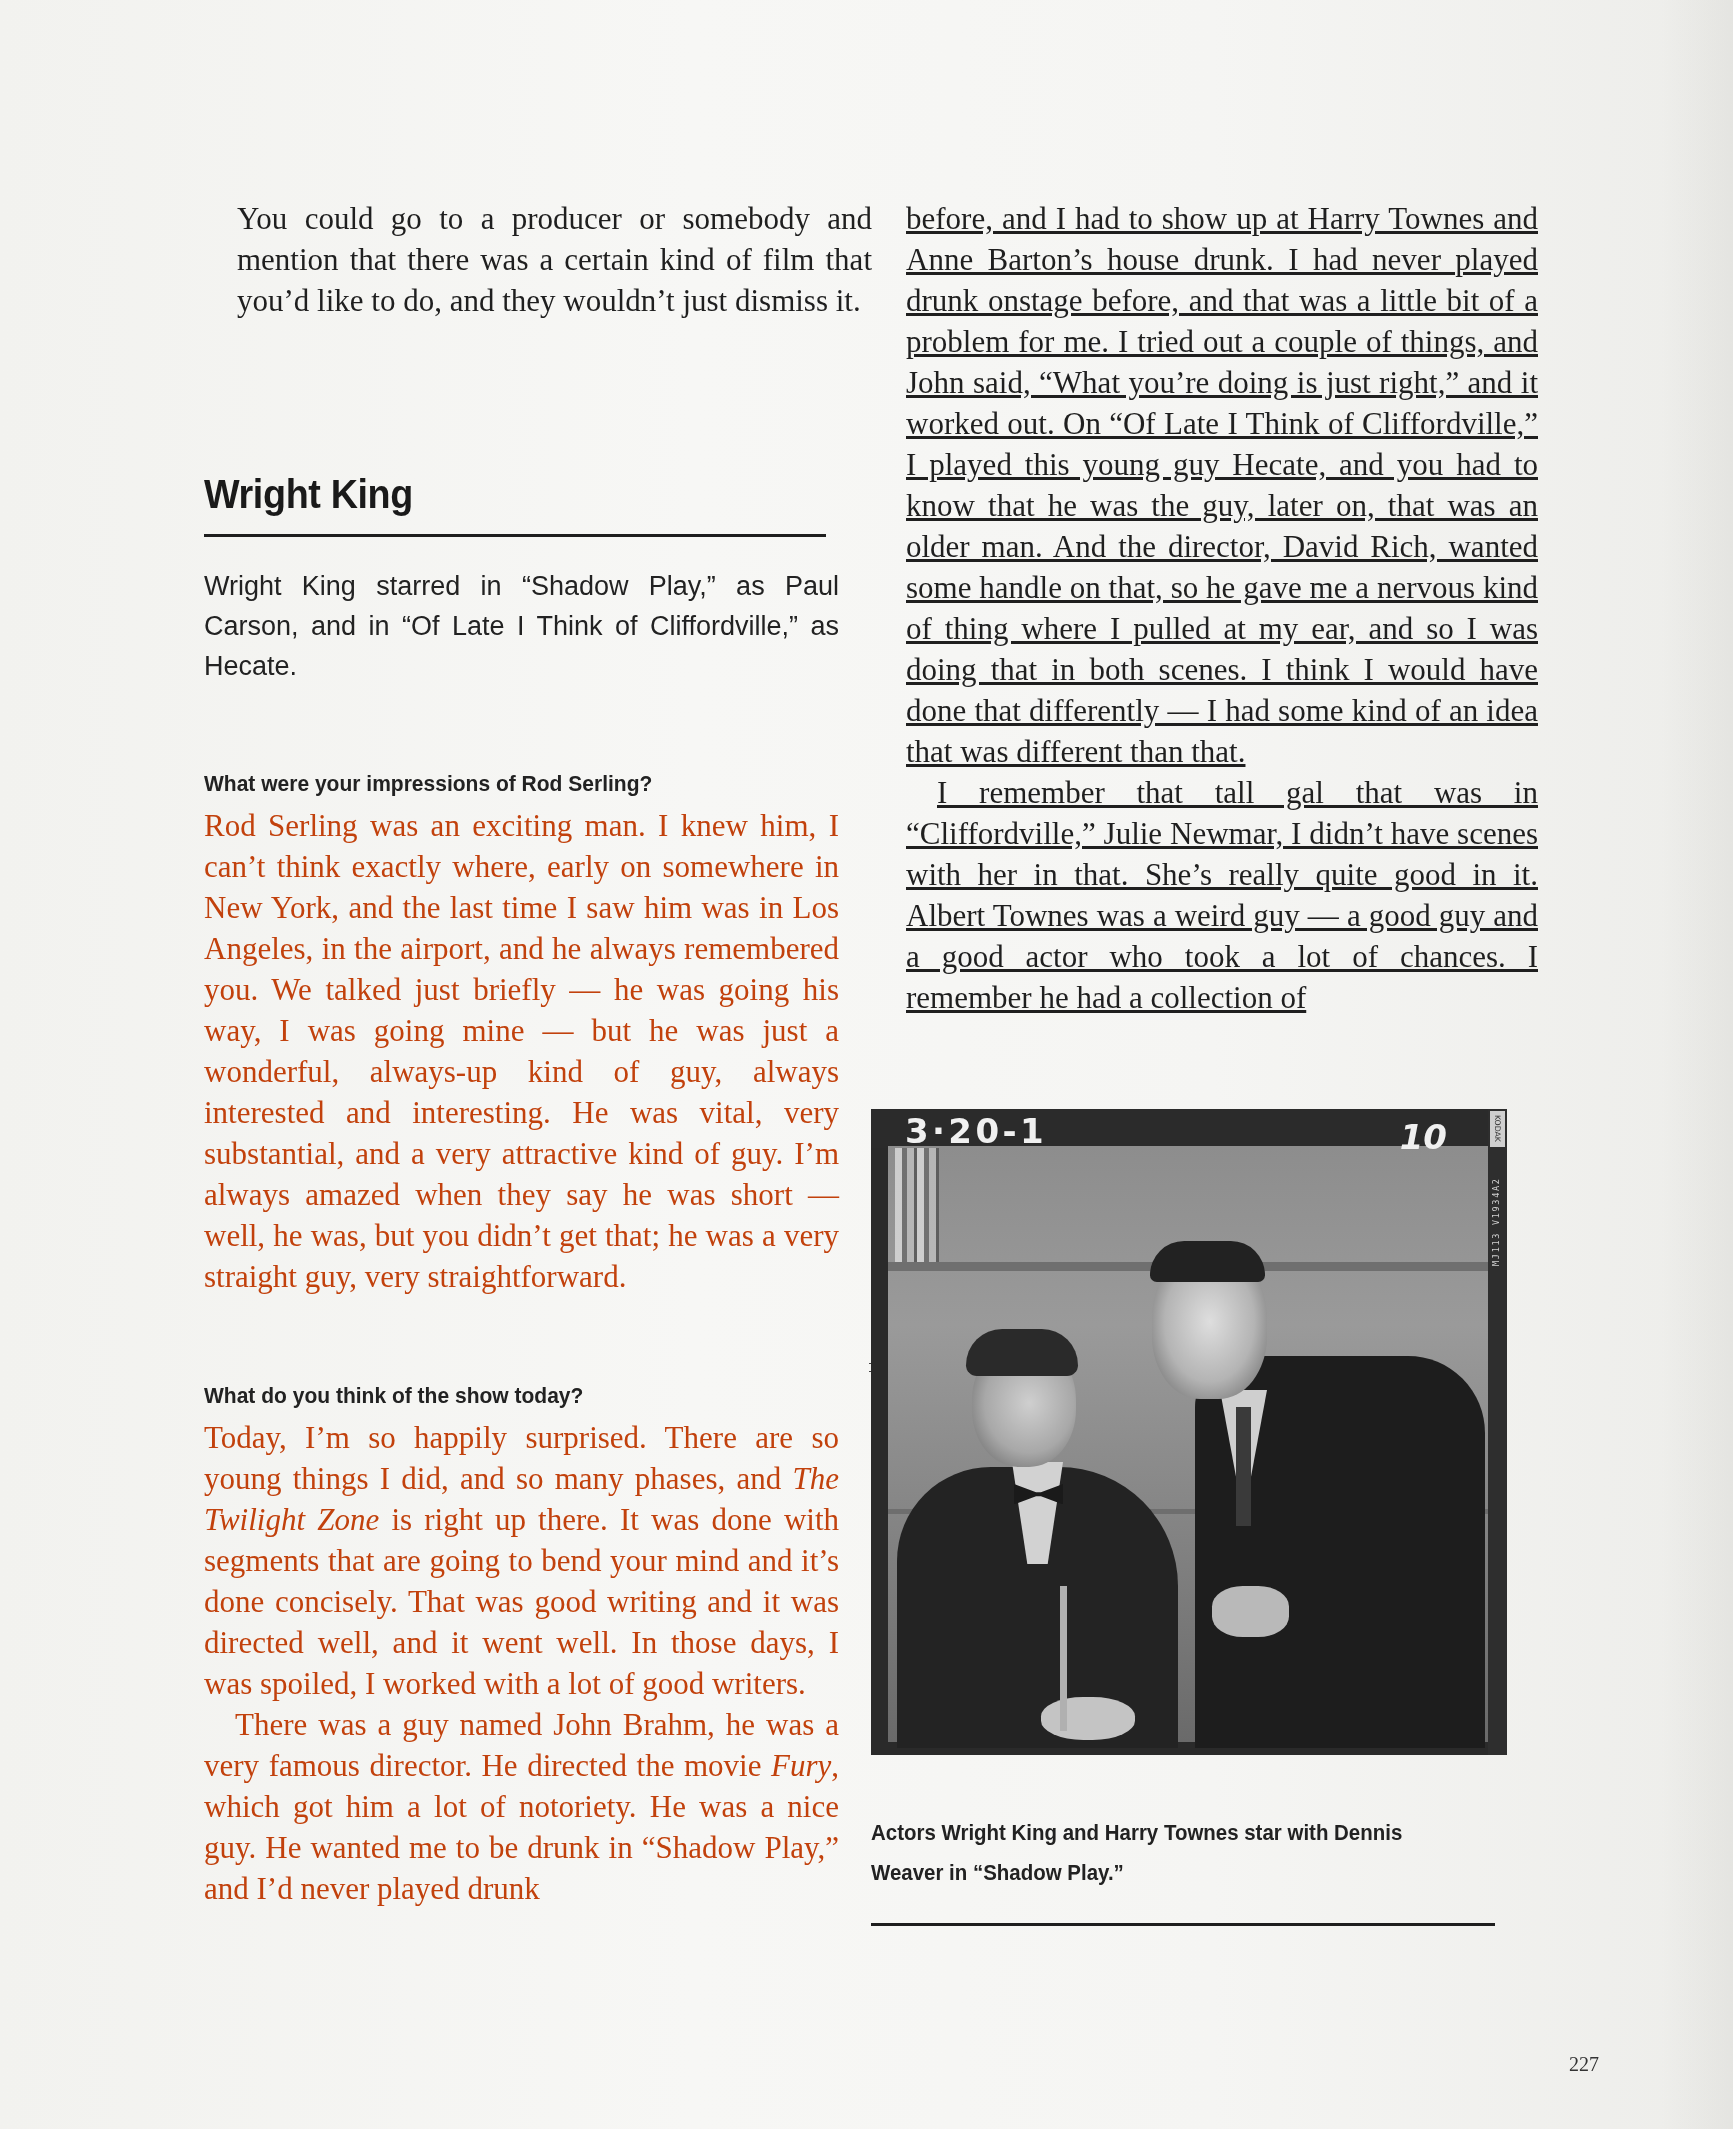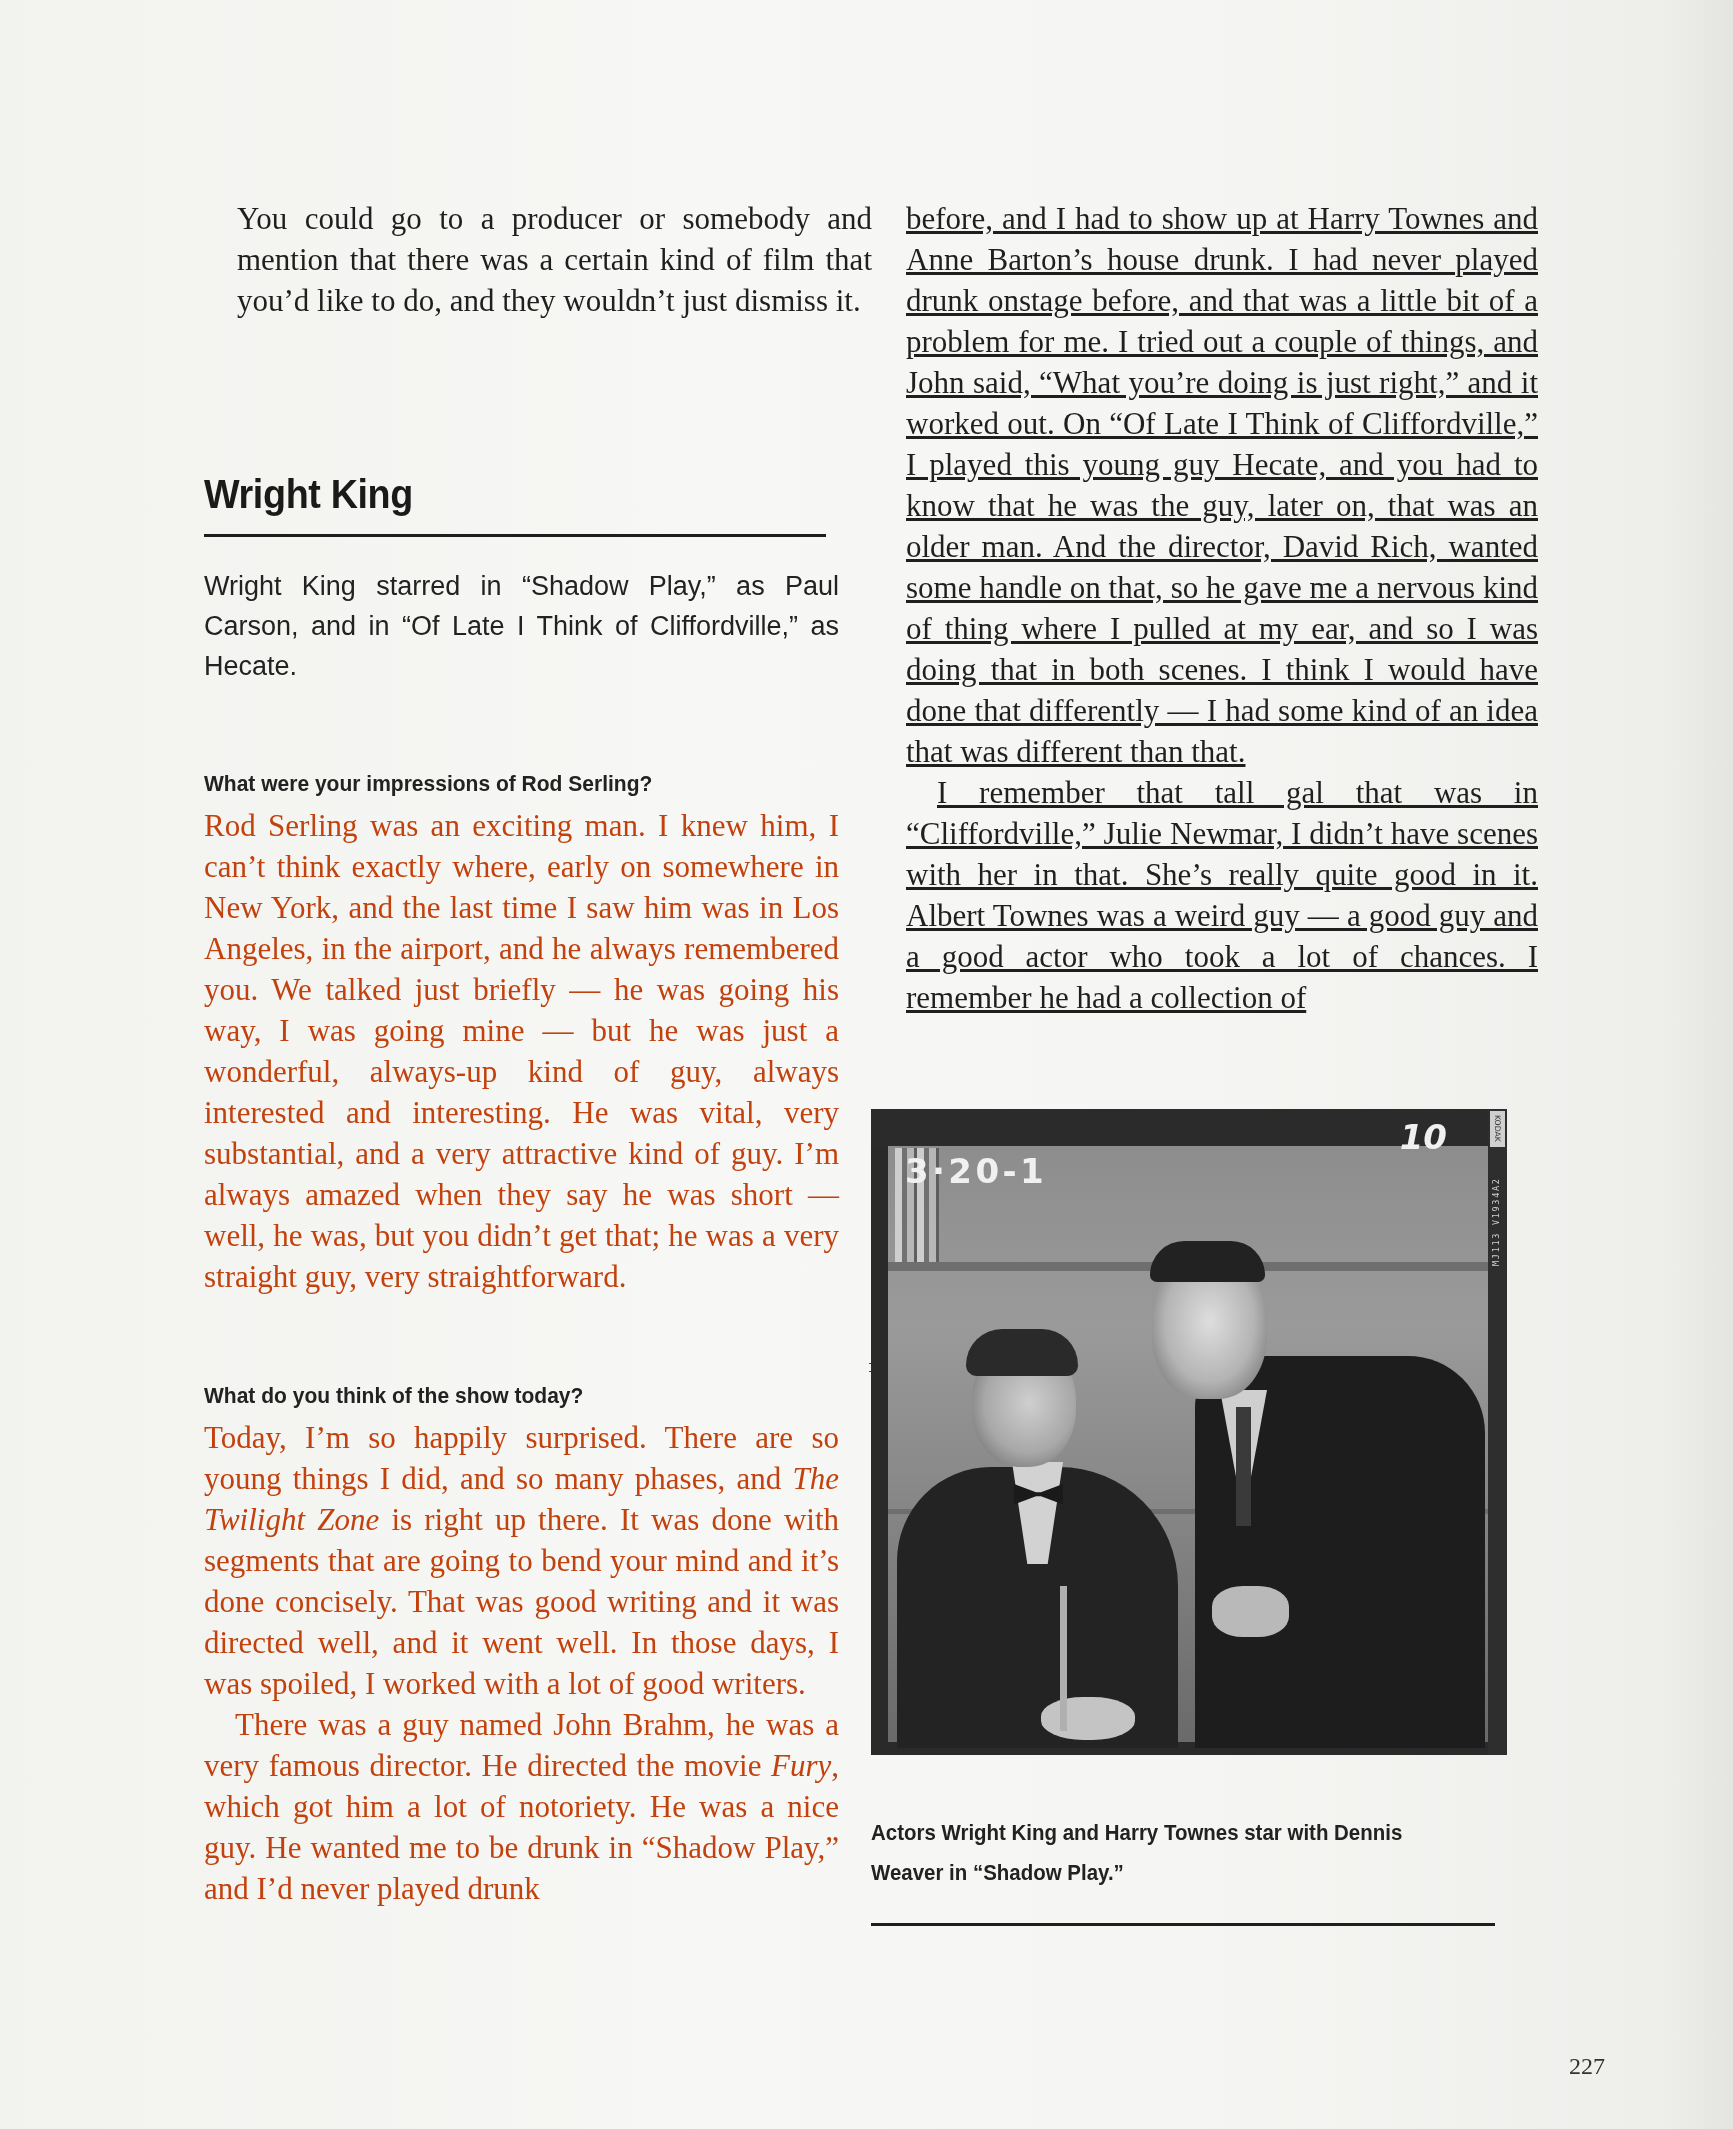--- a/index.html
+++ b/index.html
@@ -133,36 +133,36 @@
   }
   .photo-edge-code {
     position: absolute; right: 2.6px; top: 46px; width: 13.6px; height: 111px;
     color: #d0d0d0; font-family: "DejaVu Sans Mono", monospace; font-size: 8.5px;
     writing-mode: vertical-rl; transform: rotate(180deg); letter-spacing: 1.7px;
   }
   .photo-mark {
     position: absolute; font-family: "DejaVu Sans", sans-serif; font-weight: 700;
     color: #f0f0f0;
   }
-  .photo-mark-date { left: 34px; top: 1.7px; font-size: 34px; letter-spacing: 3.4px; margin-top: 40px; }
+  .photo-mark-date { left: 34px; top: 1.7px; font-size: 34px; letter-spacing: 3.4px; }
   .photo-mark-frame { right: 60px; top: 1.7px; font-size: 34px; font-style: italic; margin-top: 6px; }
   .photo-tick { position: absolute; left: 869px; top: 1363px; width: 8.5px; height: 8.5px;
     border-top: 1.7px solid #444; border-bottom: 1.7px solid #444; box-sizing: border-box; }
 
   .caption {
     position: absolute; left: 871px; top: 1813px; width: 630px;
     font-family: "Liberation Sans", "DejaVu Sans", sans-serif;
     font-weight: 700; font-size: 22px; line-height: 40px; color: #222;
     transform: scaleX(0.93); transform-origin: left center;
   }
   .caption-rule { position: absolute; left: 871px; top: 1923px; width: 624px; height: 2.6px; background: #1e1e1e; }
 
   .page-number {
     position: absolute; left: 1569px; top: 2053px;
-    font-family: "Liberation Serif", "DejaVu Serif", serif; font-size: 24px; color: #333;
+    font-family: "Liberation Serif", "DejaVu Serif", serif; font-size: 20px; color: #333;
   }
 </style>
 </head>
 <body>
 
 <div class="page-shade"></div>
 <div class="gutter-shadow"></div>
 
 <div class="col" id="col-left">
   <p>You could go to a producer or somebody and mention that there was a certain kind of film that you’d like to do, and they wouldn’t just dismiss it.</p>

